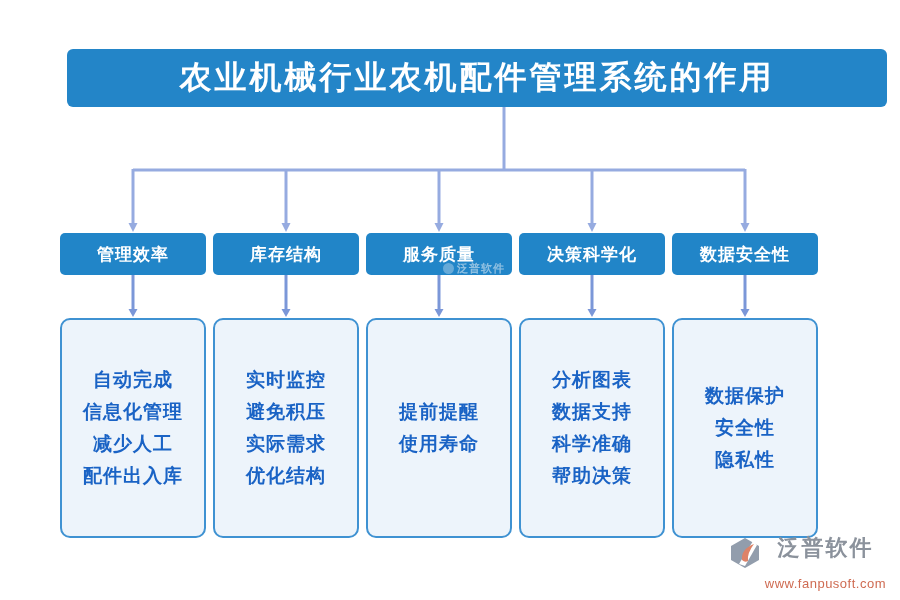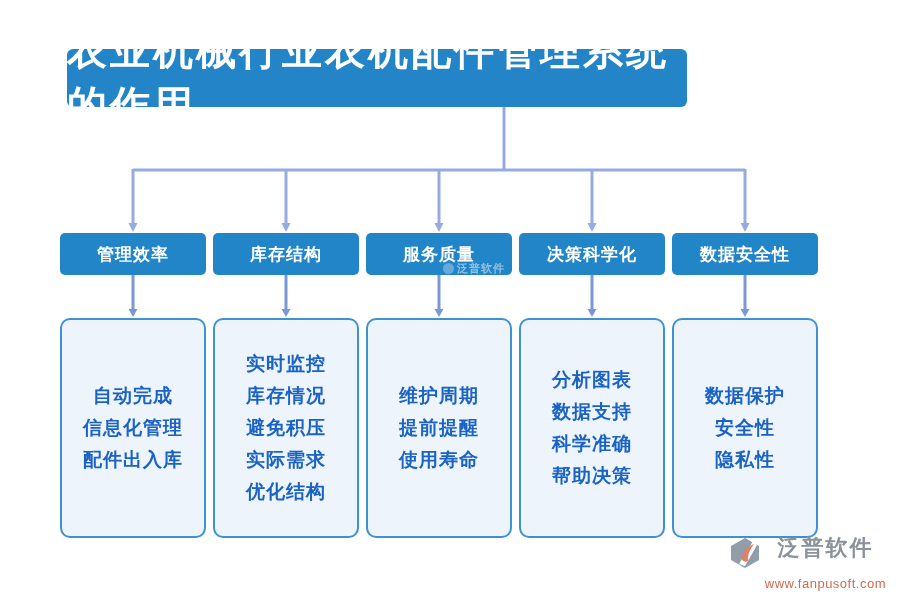--- a/index.html
+++ b/index.html
@@ -1,23 +1,23 @@
 <!DOCTYPE html>
 <html><head>
 <meta charset="utf-8">
 <style>
   html,body{margin:0;padding:0;background:#ffffff;}
   body{font-family:"Liberation Sans","DejaVu Sans",sans-serif;}
   .canvas{position:relative;width:900px;height:600px;background:#ffffff;overflow:hidden;}
   .connectors{position:absolute;left:0;top:0;width:900px;height:600px;z-index:1;}
   .title-box{
-    position:absolute;left:67px;top:49px;width:620px;height:58px;z-index:2;
+    position:absolute;left:67px;top:49px;width:820px;height:58px;z-index:2;
     background:#2385c8;border-radius:6px;color:#ffffff;
     display:flex;align-items:center;justify-content:center;
-    font-size:40px;font-weight:bold;letter-spacing:3px;
+    font-size:32px;font-weight:bold;letter-spacing:3px;
   }
   .col{position:absolute;top:0;width:146px;z-index:2;}
   .col-0{left:60px}.col-1{left:213px}.col-2{left:366px}.col-3{left:519px}.col-4{left:672px}
   .cat-box{
     position:absolute;top:233px;left:0;width:146px;height:42px;
     background:#2185c8;border-radius:5px;color:#ffffff;
     display:flex;align-items:center;justify-content:center;
     font-size:17px;font-weight:bold;letter-spacing:1px;
   }
   .detail-box{
@@ -84,39 +84,38 @@
     </g>
   </svg>
 
   <div class="title-box">农业机械行业农机配件管理系统的作用</div>
 
   <div class="col col-0">
     <div class="cat-box">管理效率</div>
     <div class="detail-box">
       <div>自动完成</div>
       <div>信息化管理</div>
+      <div>减少人工</div>
       <div>配件出入库</div>
     </div>
   </div>
 
   <div class="col col-1">
     <div class="cat-box">库存结构</div>
     <div class="detail-box">
       <div>实时监控</div>
-      <div>库存情况</div>
       <div>避免积压</div>
       <div>实际需求</div>
       <div>优化结构</div>
     </div>
   </div>
 
   <div class="col col-2">
     <div class="cat-box">服务质量</div>
     <div class="detail-box">
-      <div>维护周期</div>
       <div>提前提醒</div>
       <div>使用寿命</div>
     </div>
   </div>
 
   <div class="col col-3">
     <div class="cat-box">决策科学化</div>
     <div class="detail-box">
       <div>分析图表</div>
       <div>数据支持</div>

